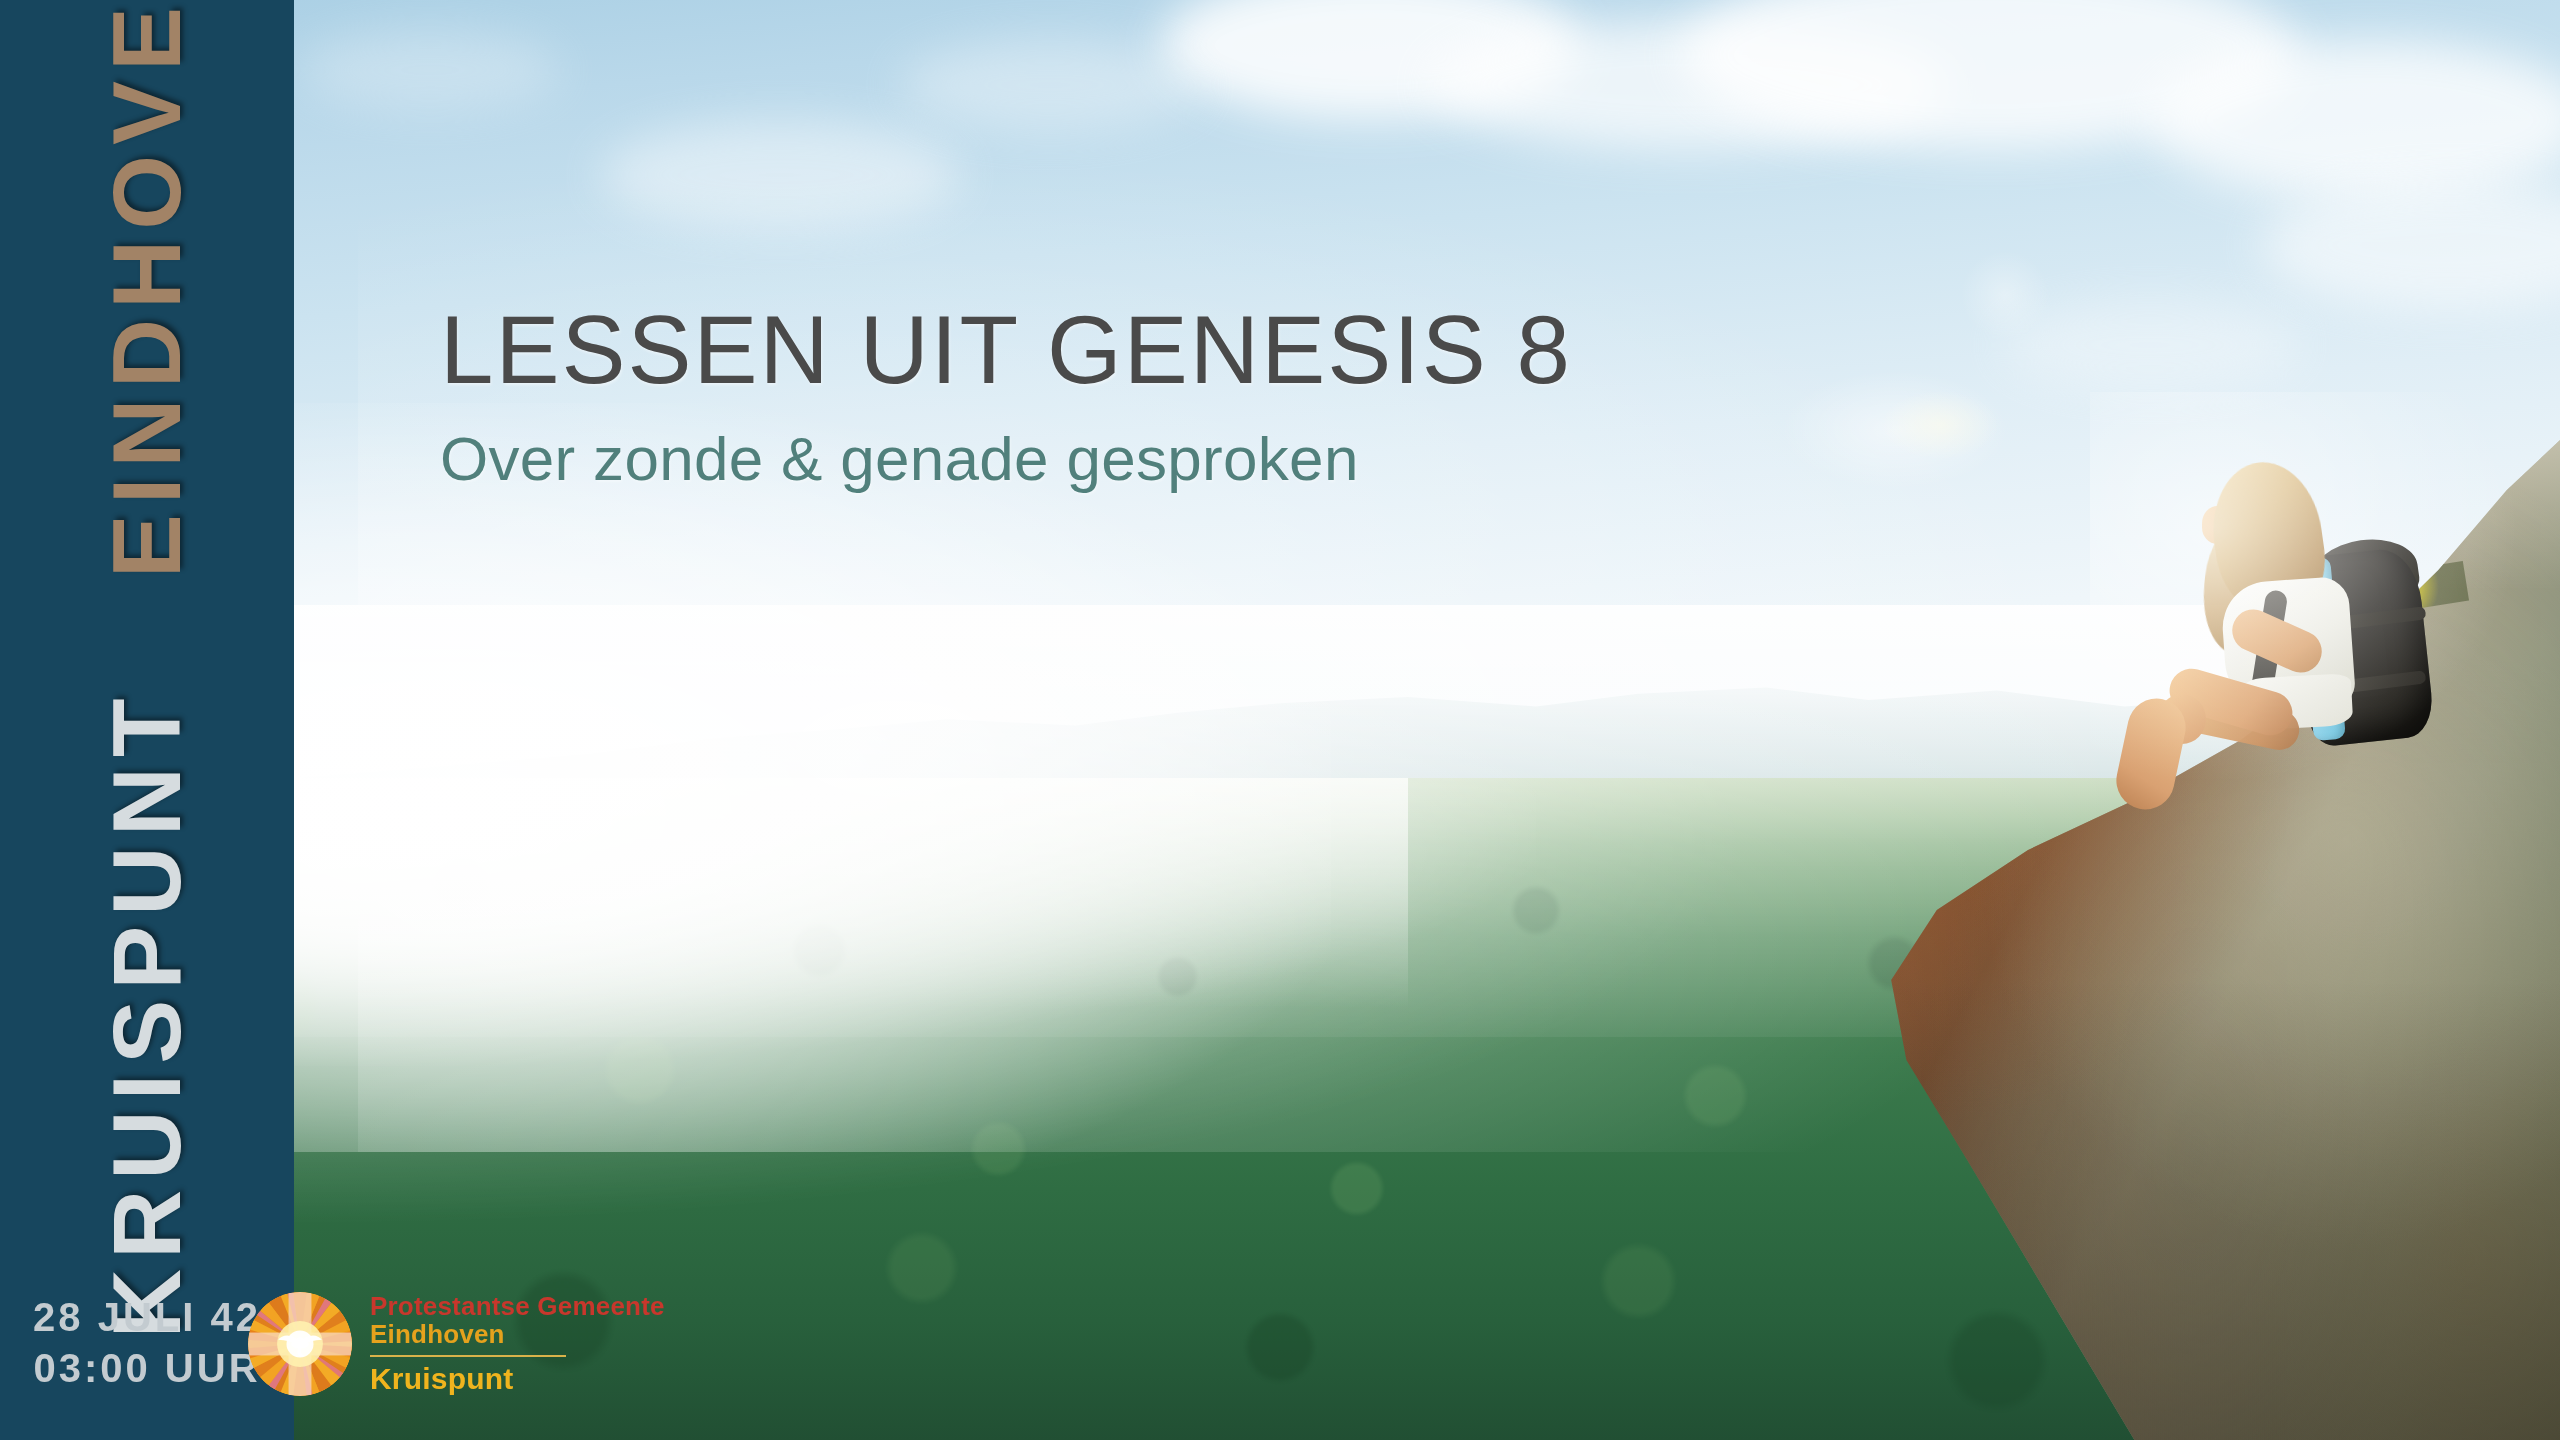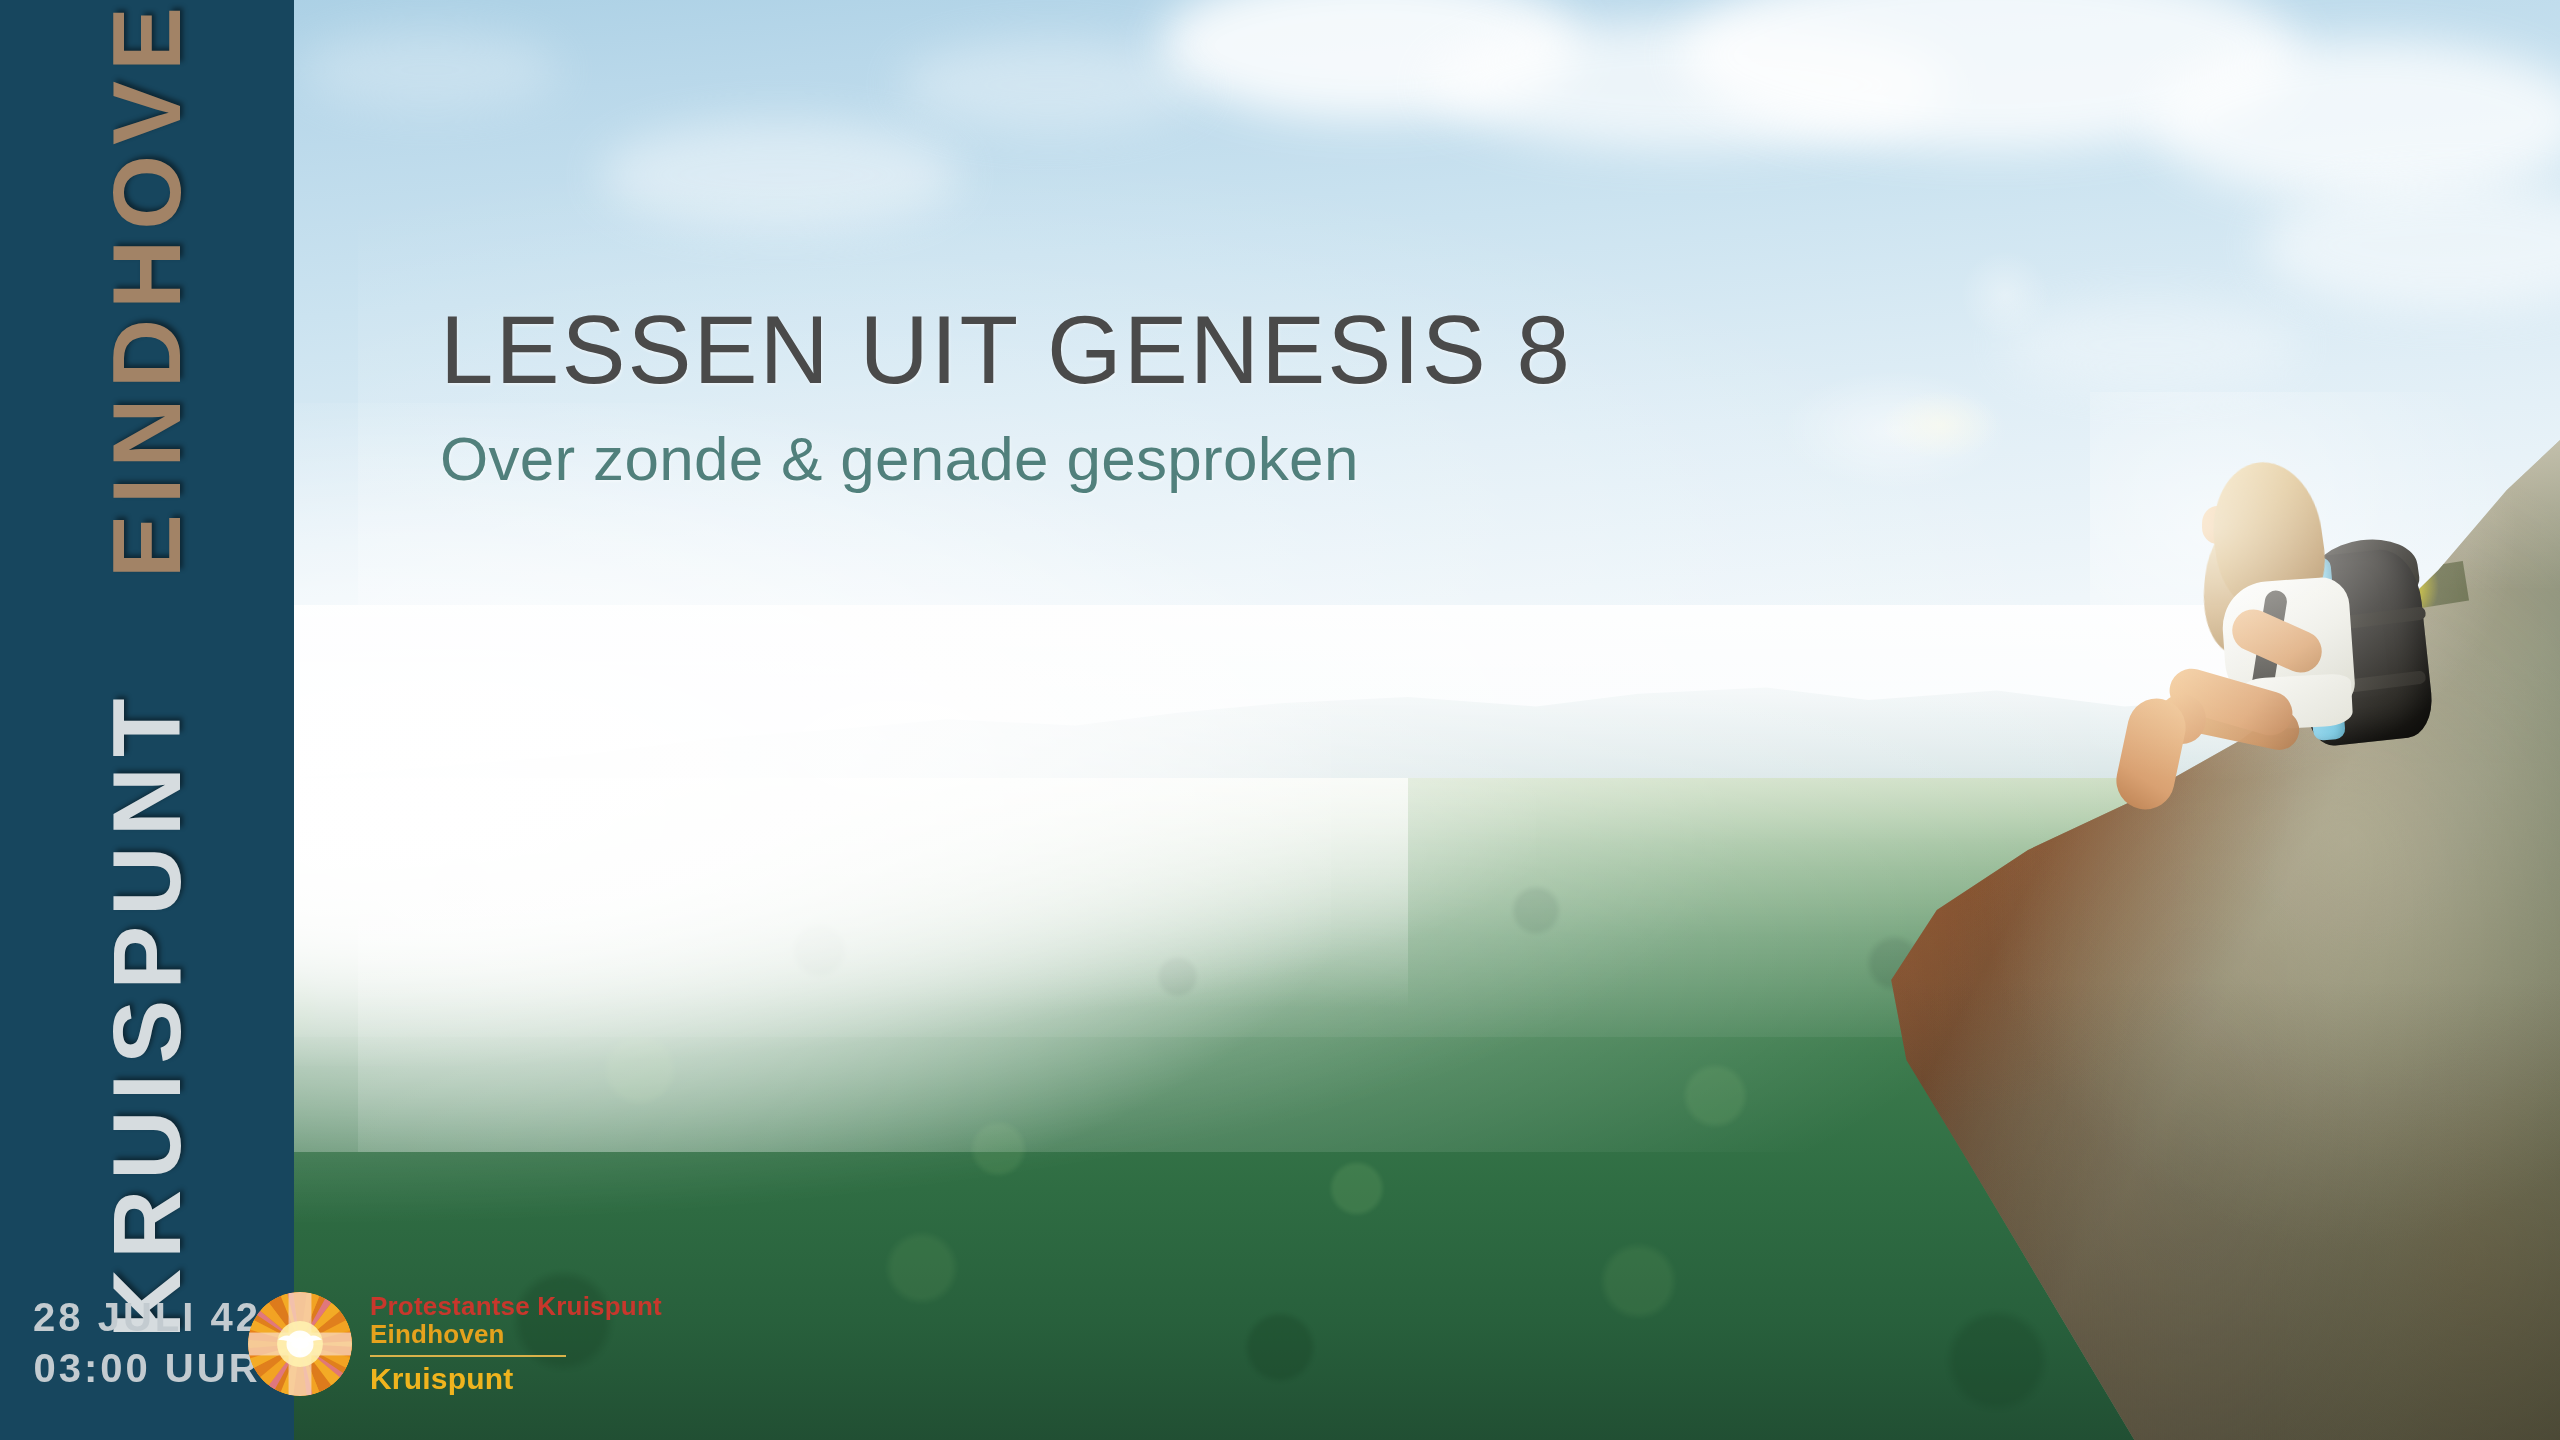--- a/index.html
+++ b/index.html
@@ -446,21 +446,21 @@
             <ellipse cx="100" cy="100" rx="17" ry="9"></ellipse>
             <path d="M100 96 C 86 80, 66 80, 58 92 C 72 92, 86 96, 98 104 Z"></path>
             <path d="M100 96 C 114 80, 134 80, 142 92 C 128 92, 114 96, 102 104 Z"></path>
             <path d="M96 108 C 92 120, 100 128, 108 122 C 102 120, 100 114, 102 108 Z"></path>
             <circle cx="100" cy="94" r="7"></circle>
           </g>
         </g>
       </svg>
     </div>
     <div class="logo-text">
-      <span class="lt1">Protestantse Kruispunt</span>
+      <span class="lt1">Protestantse Gemeente</span>
       <span class="lt2">Eindhoven</span>
       <span class="lt-rule"></span>
       <span class="lt3">Kruispunt</span>
     </div>
   </div>
 
   <div class="headline">
     <div class="h-title">LESSEN UIT GENESIS 8</div>
     <div class="h-sub2">Over zonde &amp; genade gesproken</div>
   </div>

